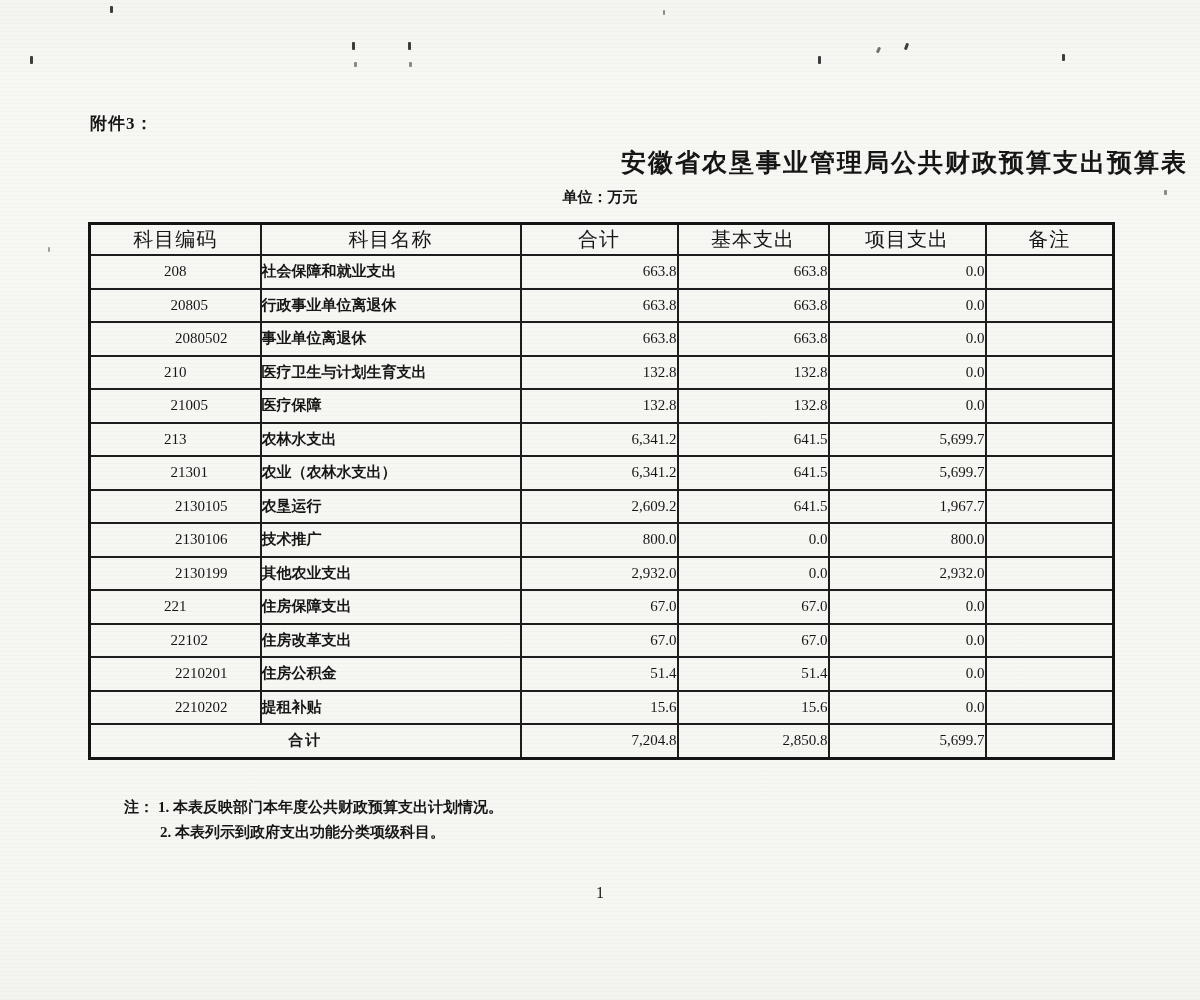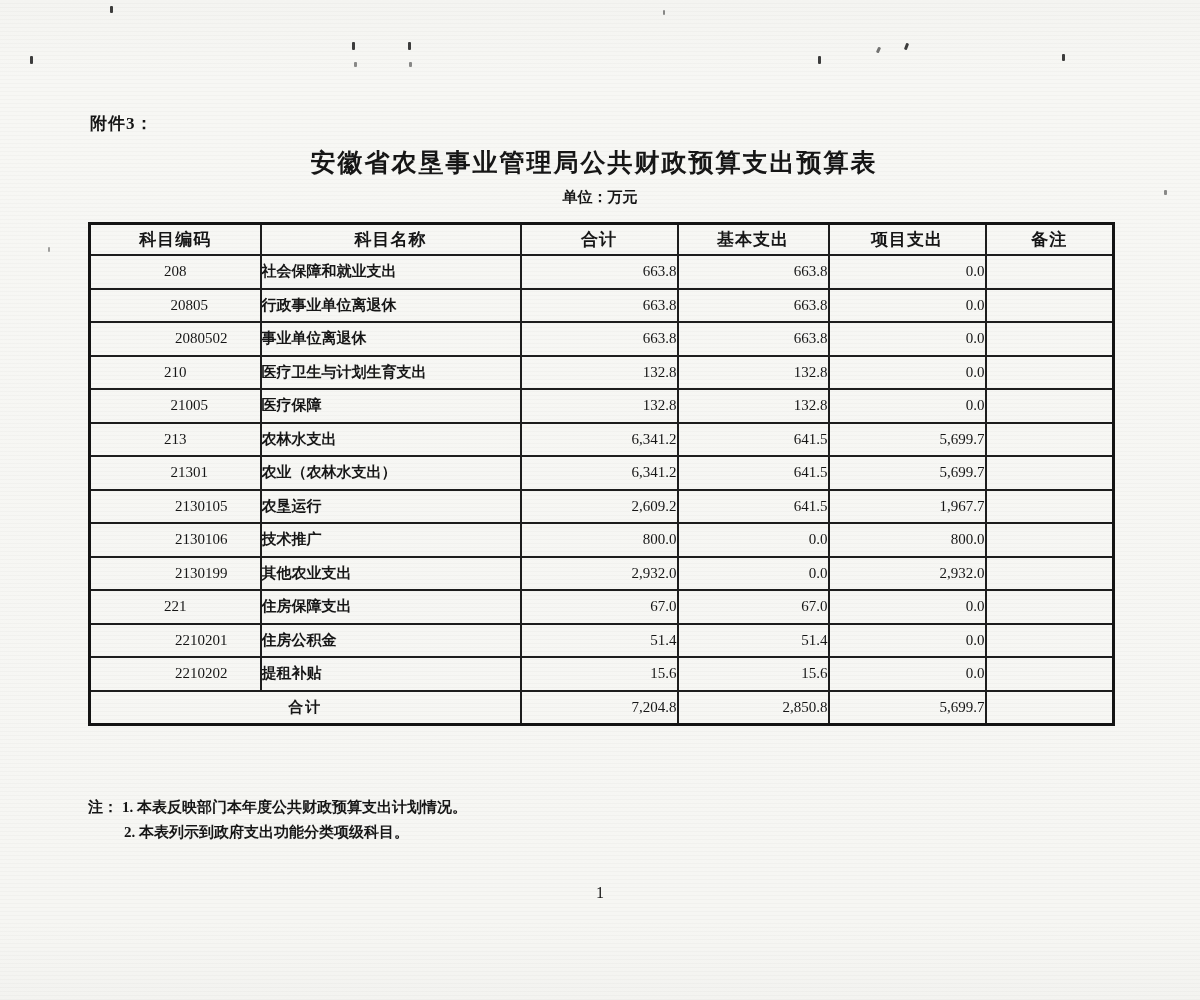--- a/index.html
+++ b/index.html
@@ -26,21 +26,21 @@
     font-size: 17px;
     font-weight: bold;
     letter-spacing: 1px;
   }
 
   .doc-title {
     position: absolute;
     left: 0;
     right: 12px;
     top: 146px;
-    text-align: center;
+    text-align: right;
     font-size: 25px;
     font-weight: bold;
     letter-spacing: 2px;
   }
 
   .unit-label {
     position: absolute;
     left: 88px;
     width: 1024px;
     top: 188px;
@@ -61,22 +61,22 @@
   }
   .budget-table th,
   .budget-table td {
     border: 2px solid #1d1d1d;
     overflow: hidden;
     white-space: nowrap;
     padding: 0;
   }
   .budget-table th {
     height: 29px;
-    font-size: 17px;
-    font-weight: bold;
+    font-size: 20px;
+    font-weight: normal;
     text-align: center;
     letter-spacing: 1px;
   }
   .budget-table td {
     height: 31.5px;
   }
   .cell-code   { text-align: center;  padding-left: 4px;  font-family: Liberation Serif, serif; }
   .indent-1 .cell-code, td.cell-code.indent-1 { padding-left: 28px; }
   .indent-2 .cell-code, td.cell-code.indent-2 { padding-left: 52px; }
   .cell-name   { text-align: left;  padding-left: 6px; font-weight: 600; }
@@ -91,21 +91,21 @@
   .total-row .cell-num { font-weight: normal; }
 
   .notes-block {
     position: absolute;
     left: 88px;
     top: 795px;
     font-size: 15px;
     font-weight: 600;
     line-height: 25px;
   }
-  .note-line { white-space: nowrap; }
+  .note-line { white-space: nowrap; margin-left: 36px; }
   .note-line .note-prefix { margin-right: 4px; }
   .note-line-2 { padding-left: 36px; }
 
   .page-number {
     position: absolute;
     left: 0;
     right: 0;
     top: 884px;
     text-align: center;
     font-size: 16px;
@@ -244,20 +244,28 @@
       </tr>
       <tr>
         <td class="cell-code indent-0">221</td>
         <td class="cell-name">住房保障支出</td>
         <td class="cell-num">67.0</td>
         <td class="cell-num">67.0</td>
         <td class="cell-num">0.0</td>
         <td class="cell-remark"></td>
       </tr>
       <tr>
+        <td class="cell-code indent-1">22102</td>
+        <td class="cell-name">住房改革支出</td>
+        <td class="cell-num">67.0</td>
+        <td class="cell-num">67.0</td>
+        <td class="cell-num">0.0</td>
+        <td class="cell-remark"></td>
+      </tr>
+      <tr>
         <td class="cell-code indent-2">2210201</td>
         <td class="cell-name">住房公积金</td>
         <td class="cell-num">51.4</td>
         <td class="cell-num">51.4</td>
         <td class="cell-num">0.0</td>
         <td class="cell-remark"></td>
       </tr>
       <tr>
         <td class="cell-code indent-2">2210202</td>
         <td class="cell-name">提租补贴</td>

